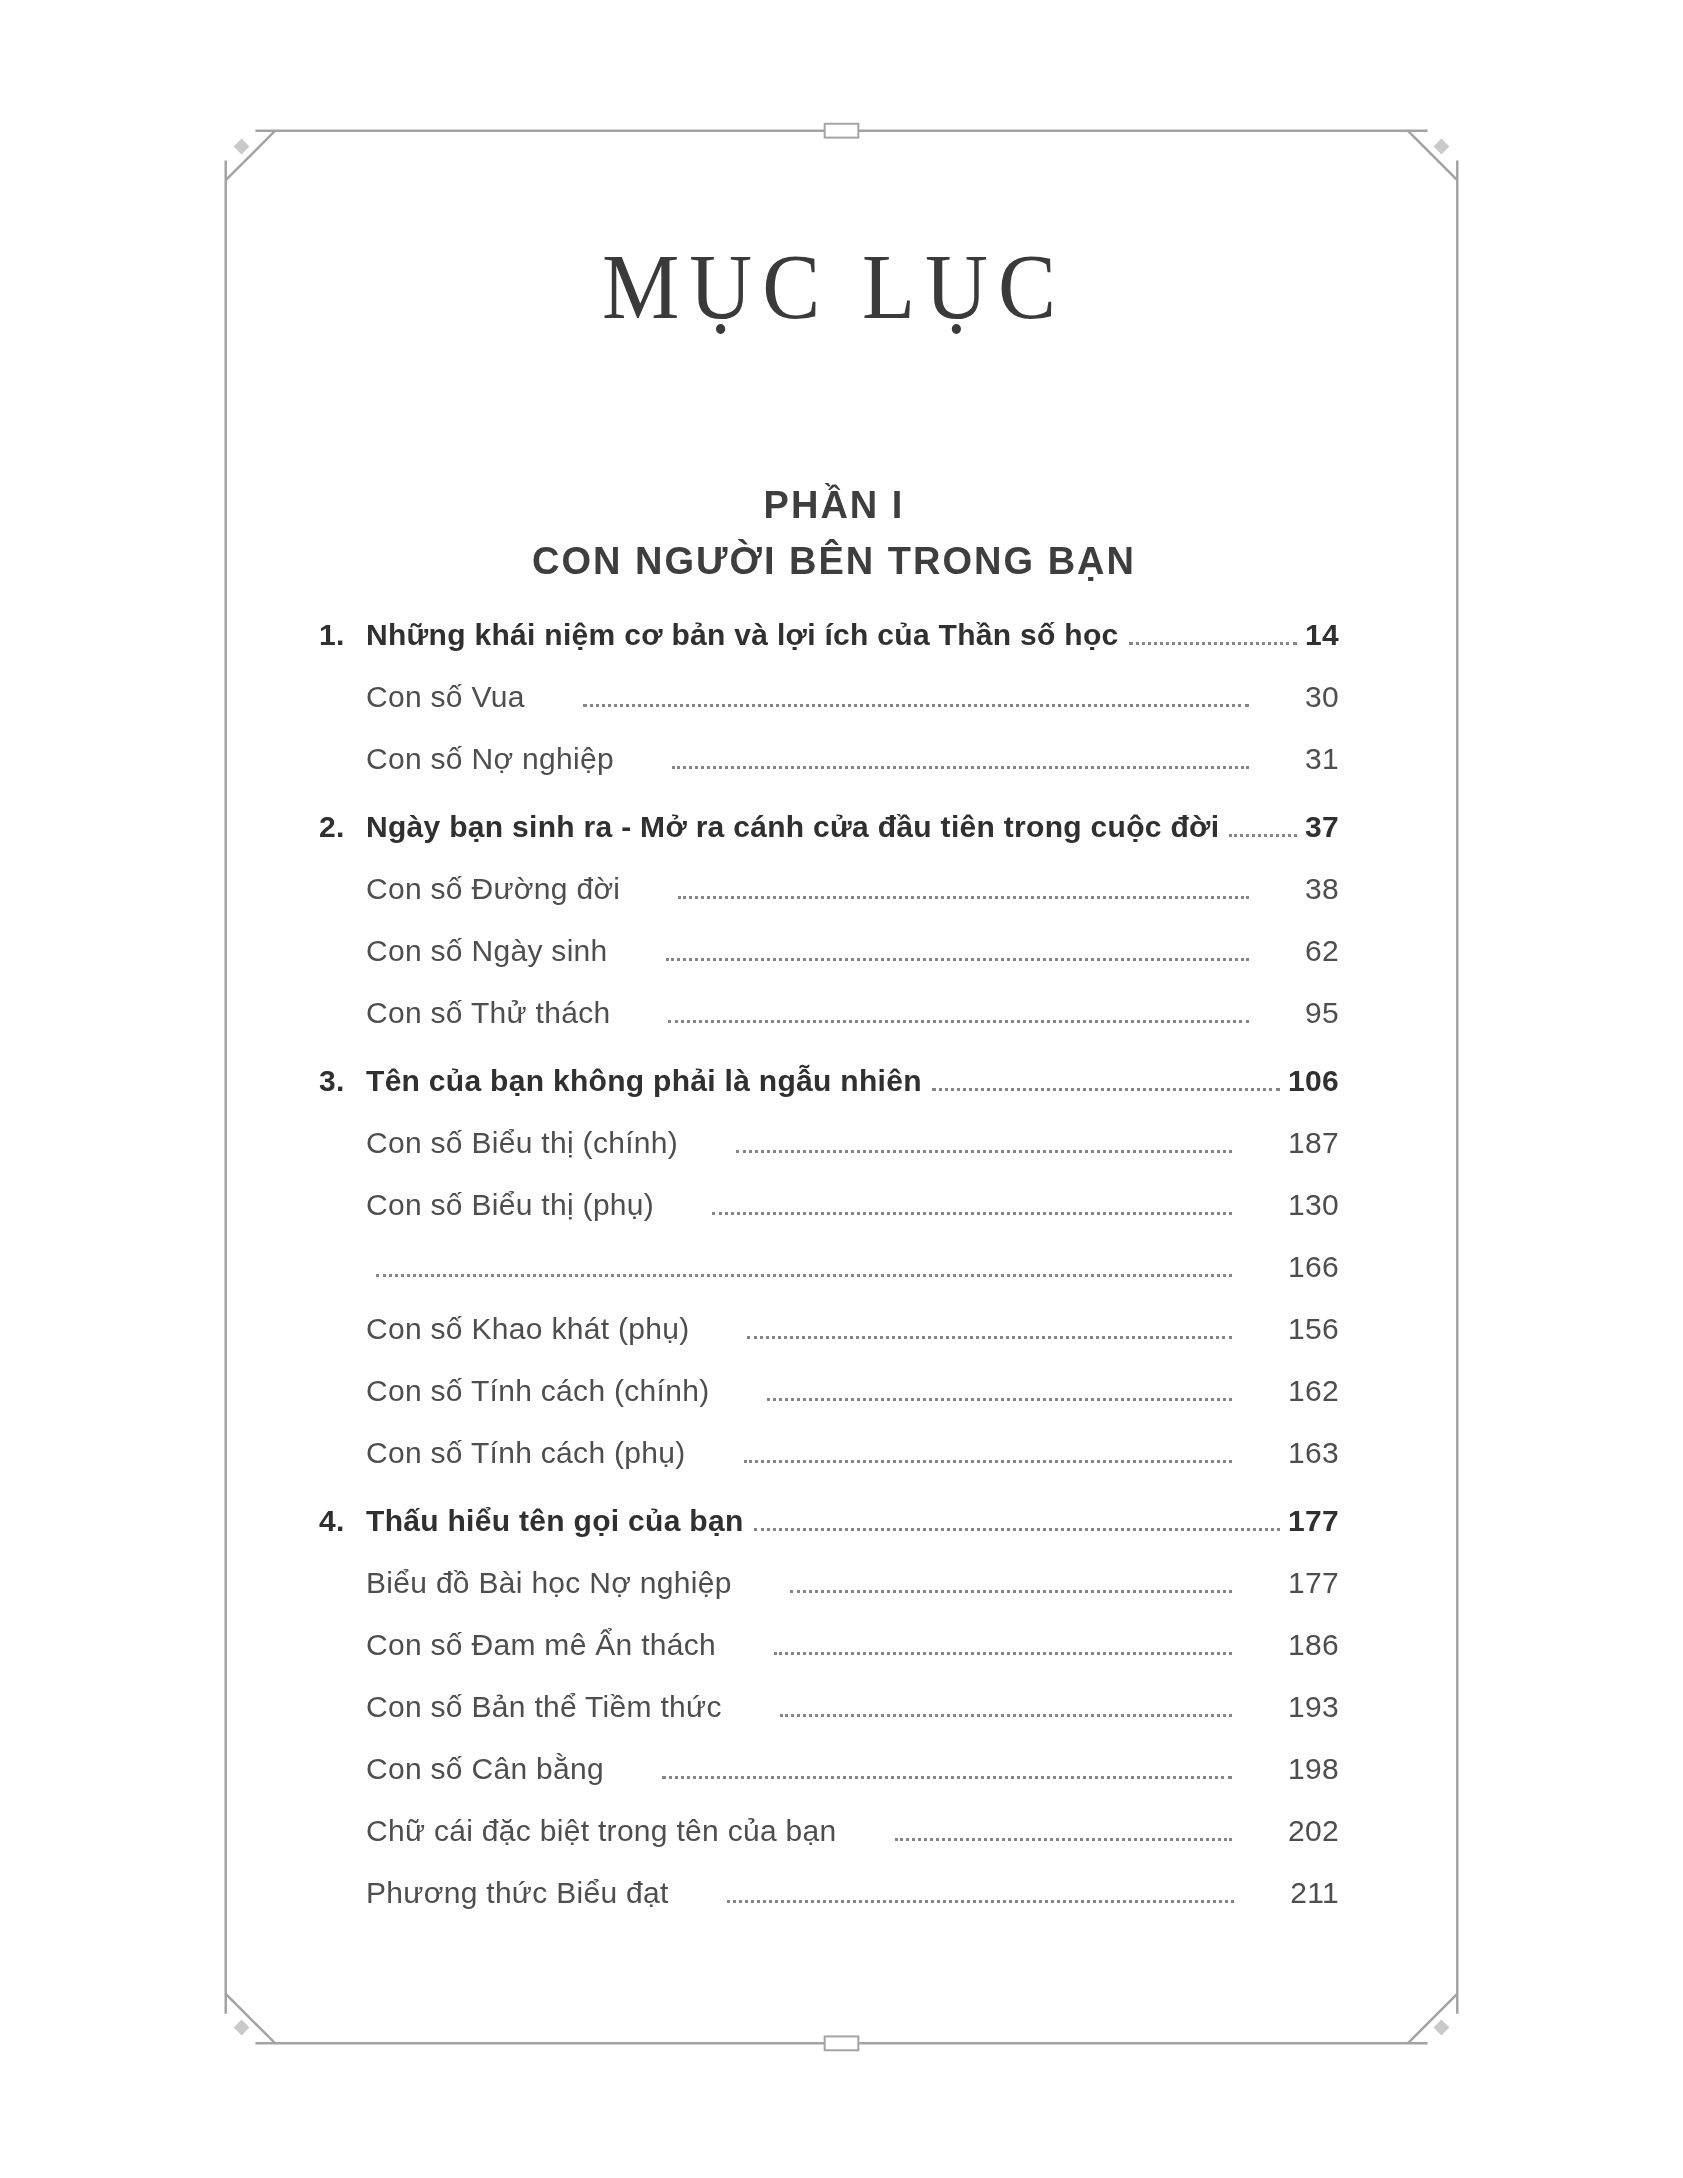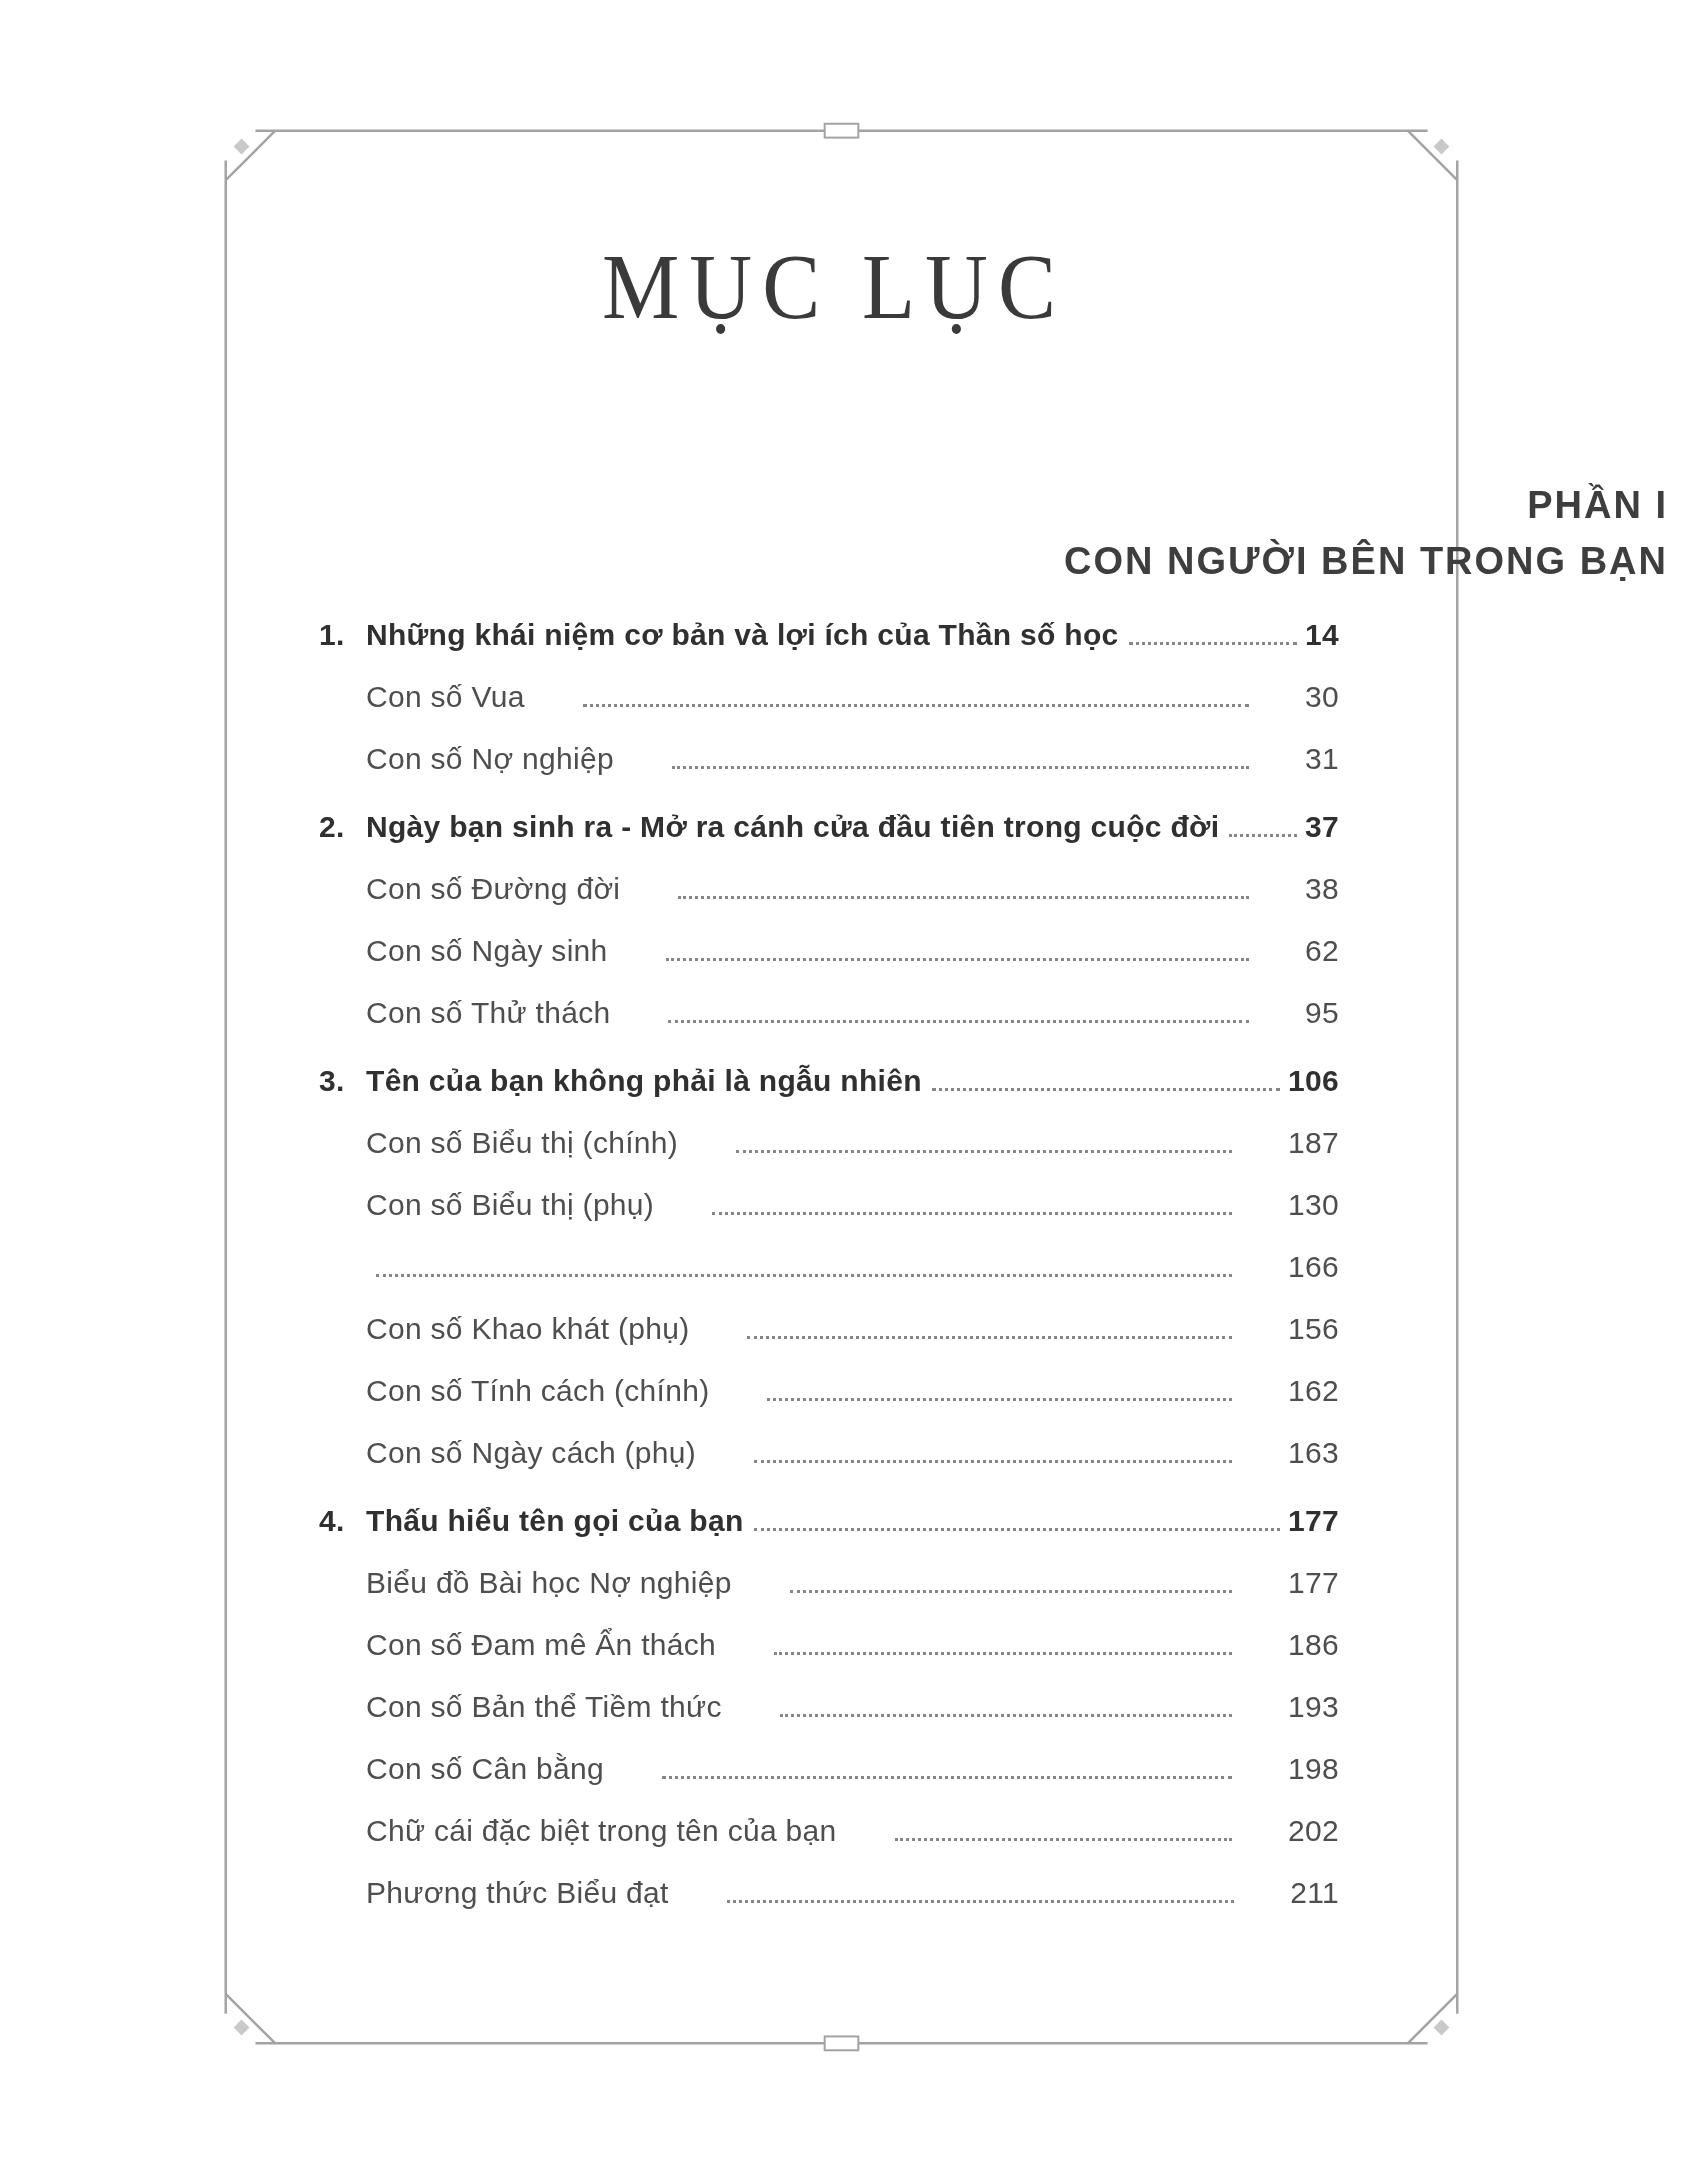--- a/index.html
+++ b/index.html
@@ -40,21 +40,21 @@
     font-size: 87px;
     letter-spacing: 10px;
     color: #3a3a3a;
     transform: scaleY(1.06);
   }
   .part-heading {
     position: absolute;
     top: 477px;
     left: 0;
     right: 0;
-    text-align: right;
+    text-align: center;
     color: #3e3e3e;
     font-weight: 700;
     font-size: 38px;
     letter-spacing: 2px;
     line-height: 56px;
   }
   .toc {
     position: absolute;
     left: 319px;
     width: 1020px;
@@ -201,21 +201,21 @@
     <span class="label">Con số Khao khát (phụ)</span>
     <span class="leader"></span>
     <span class="pagenum">156</span>
   </div>
           <div class="toc-row sub">
     <span class="label">Con số Tính cách (chính)</span>
     <span class="leader"></span>
     <span class="pagenum">162</span>
   </div>
           <div class="toc-row sub">
-    <span class="label">Con số Ngày cách (phụ)</span>
+    <span class="label">Con số Tính cách (phụ)</span>
     <span class="leader"></span>
     <span class="pagenum">163</span>
   </div>
         </div>
         <div class="toc-section">
           <div class="toc-row main">
     <span class="num">4.</span>
     <span class="label">Thấu hiểu tên gọi của bạn</span>
     <span class="leader"></span>
     <span class="pagenum">177</span>

